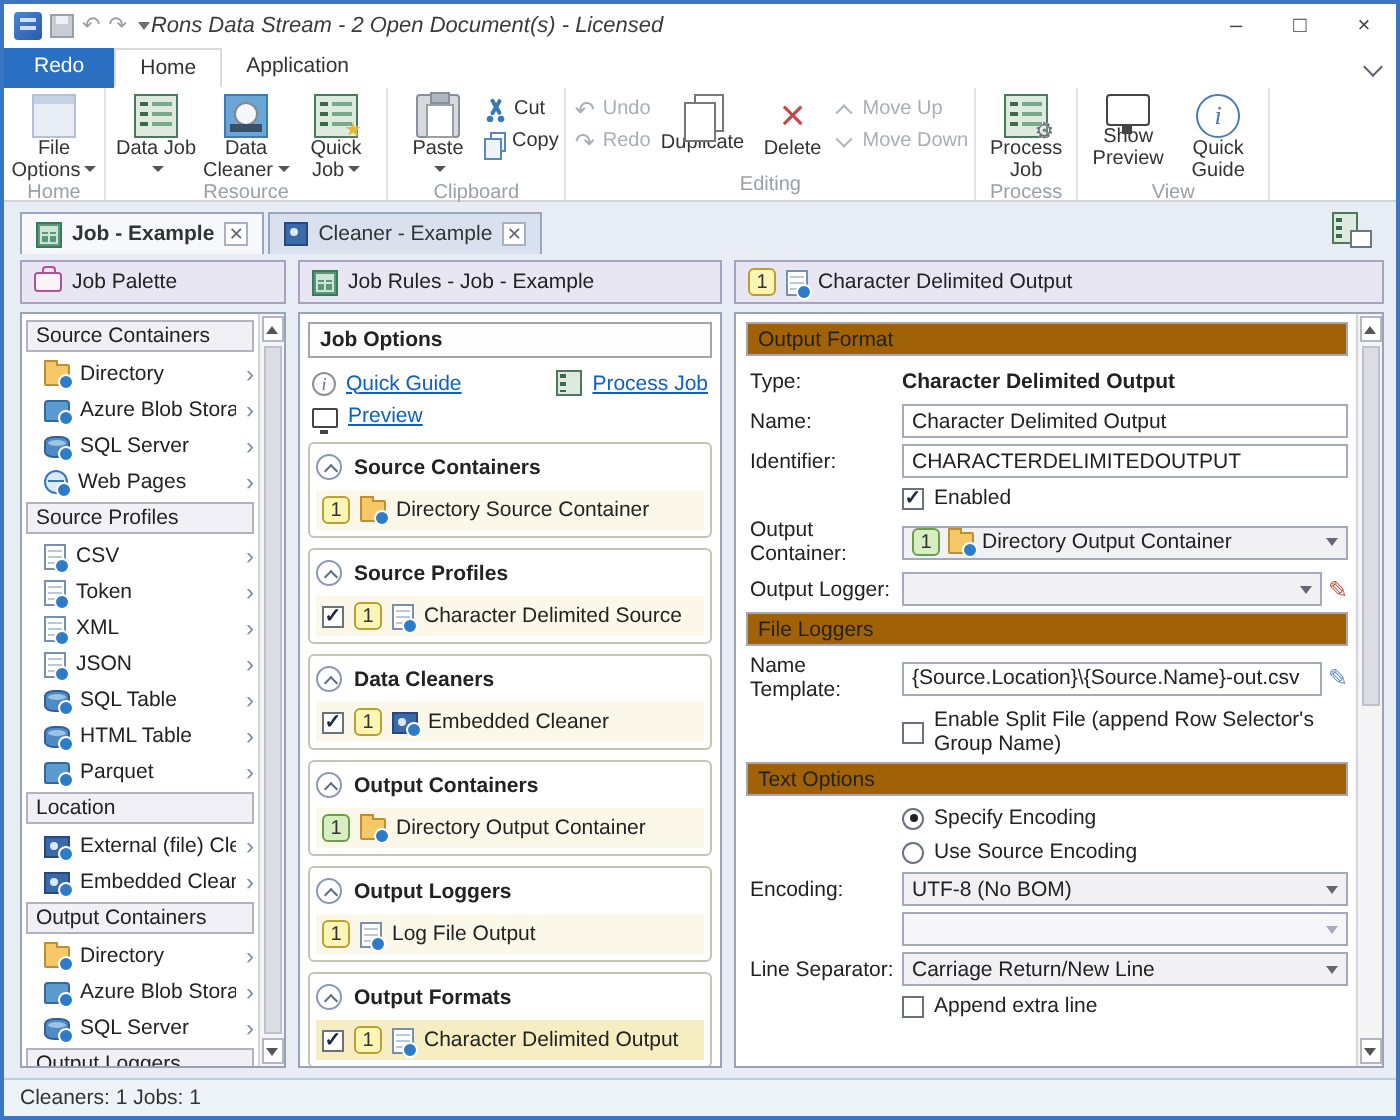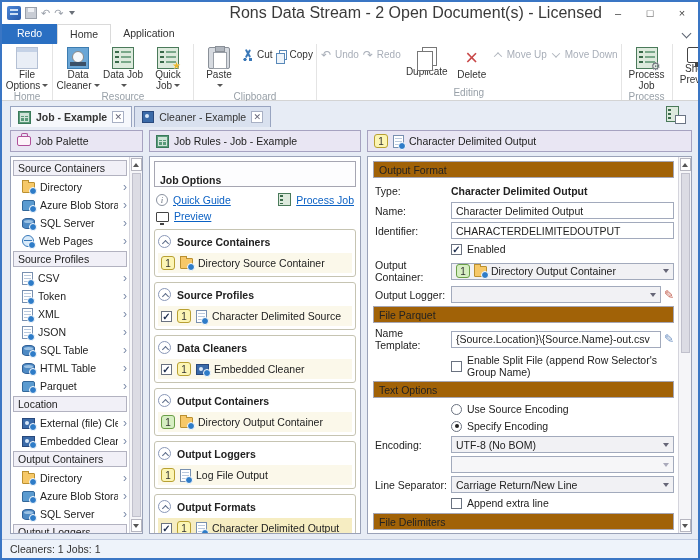--- a/index.html
+++ b/index.html
@@ -10,39 +10,39 @@
 
   
   .titlebar { height:22px; flex:none; display:flex; align-items:center; background:#fff; }
   .qat { display:flex; align-items:center; gap:4px; padding-left:5px; }
   .appico { width:14px; height:14px; background:linear-gradient(135deg,#4a86d8,#2a5aa8); border-radius:2px; position:relative; }
   .appico::after { content:""; position:absolute; inset:3px; background:linear-gradient(#cfe0f5 0 2px,transparent 2px 4px,#cfe0f5 4px 6px,transparent 6px); }
   .saveico { width:12px; height:12px; background:#c8ccd4; border:1px solid #9aa0aa; position:relative; }
   .saveico::after { content:""; position:absolute; left:2px; top:0; width:6px; height:4px; background:#eef0f4; }
   .glyph { color:#9aa0aa; font-size:11px; line-height:1; }
   .qat-caret { width:0; height:0; border-left:3px solid transparent; border-right:3px solid transparent; border-top:4px solid #6a7078; margin-left:2px; }
-  .title { flex:1; text-align:right; font-size:16px; color:#3a3a3a; }
+  .title { flex:1; text-align:left; font-size:11px; color:#3a3a3a;font-style:italic; }
   .winbtns { display:flex; height:22px; }
   .winbtn { width:32px; display:flex; align-items:center; justify-content:center; color:#444; font-size:11px; }
 
   
   .tabrow { height:20px; flex:none; display:flex; align-items:stretch; background:#fff; position:relative; }
   .file-tab { background:#2a6fc2; color:#fff; padding:3px 15px 2px; font-size:10.5px; }
   .rtab { padding:3px 12px 2px; color:#333; font-size:10.5px; }
   .rtab.active { border:1px solid #dadada; border-bottom:1px solid #fff; background:#fff; }
   .collapse-chv { position:absolute; right:8px; top:6px; width:7px; height:7px; border-right:1.6px solid #5a6270; border-bottom:1.6px solid #5a6270; transform:rotate(45deg); }
 
   
   .ribbon { height:57px; flex:none; display:flex; background:#fff; border-bottom:1px solid #d4d4d4; }
   .rgroup { display:flex; flex-direction:column; border-right:1px solid #e4e4e4; padding:1px 3px 0; }
   .rgroup-body { flex:1; display:flex; align-items:flex-start; gap:1px; }
   .rgroup-label { height:13px; text-align:center; color:#98a0a8; font-size:10px; line-height:12px; }
   .bigbtn { width:44px; display:flex; flex-direction:column; align-items:center; text-align:center; }
   .bigbtn .blabel { font-size:10px; line-height:10.5px; color:#333; }
-  .smallcol { display:flex; padding-top:3px; gap:3px; }
+  .smallcol { display:flex; flex-direction:column; padding-top:3px; gap:3px; }
   .smallbtn { display:flex; align-items:center; gap:3px; font-size:10px; color:#333; height:13px; white-space:nowrap; }
   .dis, .dis .smallbtn { color:#a8aeb8 !important; }
   .dd-caret { display:inline-block; width:0; height:0; border-left:3px solid transparent; border-right:3px solid transparent; border-top:3.5px solid #555; margin-left:2px; vertical-align:middle; }
 
   .bicon { width:22px; height:22px; margin:2px 0 1px; position:relative; flex:none; }
   .ic-fileopt { background:#e9eef6; border:1px solid #b4c0d4; }
   .ic-fileopt::before { content:""; position:absolute; left:0; right:0; top:0; height:4px; background:#c5d2e6; }
   .ic-datacleaner { background:#6aa6d6; border:1px solid #3c7cb0; }
   .ic-datacleaner::before { content:""; position:absolute; left:4px; top:3px; width:10px; height:10px; border-radius:50%; background:#f4f8fc; border:1px solid #888; }
   .ic-datacleaner::after { content:""; position:absolute; left:2px; bottom:2px; right:2px; height:4px; background:#3a5068; }
@@ -116,21 +116,21 @@
   .ic-clean::before { content:""; position:absolute; left:2px; top:2px; width:4px; height:4px; background:#d8e8f8; border-radius:50%; }
   .scrollcol { width:13px; flex:none; border-left:1px solid #d4d4dc; background:#f5f5f8; display:flex; flex-direction:column; align-items:center; }
   .scr-btn { width:11px; height:13px; margin:1px 0; border:1px solid #b6b6c0; background:#fff; display:flex; align-items:center; justify-content:center; flex:none; }
   .scr-tri-up { width:0; height:0; border-left:3px solid transparent; border-right:3px solid transparent; border-bottom:4px solid #555; }
   .scr-tri-dn { width:0; height:0; border-left:3px solid transparent; border-right:3px solid transparent; border-top:4px solid #555; }
   .scr-thumb { width:9px; flex:1; margin:1px 0; background:#dcdce4; border:1px solid #c0c0cc; }
   .spacer { flex:1; }
 
   
   .rules-content { flex:1; overflow:hidden; padding:4px; }
-  .jobopt-hdr { border:1px solid #a6a6b2; background:#fdfdfe; font-weight:bold; padding:12px 5px; height:18px; margin-bottom:5px; }
+  .jobopt-hdr { border:1px solid #a6a6b2; background:#fdfdfe; font-weight:bold; padding:2px 5px; height:18px; margin-bottom:5px; }
   .links { display:grid; grid-template-columns:1fr auto; row-gap:4px; padding:1px 2px 7px; }
   .linkrow { display:flex; align-items:center; gap:5px; }
   .link { color:#0b61c4; text-decoration:underline; white-space:nowrap; }
   .ic-info-sm { width:12px; height:12px; border:1px solid #8a92a0; border-radius:50%; color:#6a7280; font-size:9px; display:flex; align-items:center; justify-content:center; font-family:"Liberation Serif",serif; font-style:italic; flex:none; }
   .ic-list-sm { width:13px; height:13px; background:#ddeadd; border:1px solid #4a7a5a; position:relative; flex:none; }
   .ic-list-sm::before { content:""; position:absolute; left:1px; top:1px; width:3px; height:9px; background:repeating-linear-gradient(#3a6a4a 0 2px,transparent 2px 4px); }
   .ic-monitor-sm { width:13px; height:10px; border:1.5px solid #444; border-radius:1px; position:relative; flex:none; margin-top:1px; }
   .ic-monitor-sm::after { content:""; position:absolute; left:3px; bottom:-4px; width:4px; height:2px; background:#444; box-shadow:-2px 2px 0 -1px #444,2px 2px 0 -1px #444; }
   .card { border:1px solid #c6c4b2; border-radius:3px; background:#fff; margin-bottom:5px; padding:2px 3px 3px; }
   .card-hdr { display:flex; align-items:center; gap:6px; font-weight:bold; height:19px; }
@@ -198,26 +198,26 @@
           <span class="bicon ic-fileopt"></span>
           <span class="blabel"><span>File Options</span><span class="dd-caret"></span></span>
         </div>
       </div>
       <div class="rgroup-label">Home</div>
     </div>
 
     <div class="rgroup">
       <div class="rgroup-body">
         <div class="bigbtn">
+          <span class="bicon ic-list"></span>
+          <span class="blabel"><span>Data Job</span><span class="dd-caret"></span></span>
+        </div>
+        <div class="bigbtn">
           <span class="bicon ic-datacleaner"></span>
           <span class="blabel"><span>Data Cleaner</span><span class="dd-caret"></span></span>
-        </div>
-        <div class="bigbtn">
-          <span class="bicon ic-list"></span>
-          <span class="blabel"><span>Data Job</span><span class="dd-caret"></span></span>
         </div>
         <div class="bigbtn">
           <span class="bicon ic-list">
               <span class="ov-star">★</span>
             </span>
           <span class="blabel"><span>Quick Job</span><span class="dd-caret"></span></span>
         </div>
       </div>
       <div class="rgroup-label">Resource</div>
     </div>
@@ -586,44 +586,44 @@
               <span class="flabel">Output Logger:</span>
               <div class="fctl">
                 <div class="dd">
                   <span></span>
                   <span class="caret"></span>
                 </div>
                 <span class="pencil red">✎</span>
               </div>
             </div>
 
-            <div class="sect-hdr">File Parquet</div>
+            <div class="sect-hdr">File Loggers</div>
 
             <div class="frow">
               <span class="flabel">Name Template:</span>
               <div class="fctl">
                 <div class="tinput">{Source.Location}\{Source.Name}-out.csv</div>
                 <span class="pencil blue">✎</span>
               </div>
             </div>
 
             <div class="chkrow-ind">
               <span class="chk"></span>
               <span>Enable Split File (append Row Selector's Group Name)</span>
             </div>
 
             <div class="sect-hdr">Text Options</div>
 
             <div class="chkrow-ind">
+              <span class="radio sel"></span>
+              <span>Specify Encoding</span>
+            </div>
+            <div class="chkrow-ind">
               <span class="radio"></span>
               <span>Use Source Encoding</span>
-            </div>
-            <div class="chkrow-ind">
-              <span class="radio sel"></span>
-              <span>Specify Encoding</span>
             </div>
 
             <div class="frow">
               <span class="flabel">Encoding:</span>
               <div class="fctl">
                 <div class="dd">
                   <span>UTF-8 (No BOM)</span>
                   <span class="caret"></span>
                 </div>
               </div>
@@ -647,21 +647,20 @@
                   <span class="caret"></span>
                 </div>
               </div>
             </div>
 
             <div class="chkrow-ind">
               <span class="chk"></span>
               <span>Append extra line</span>
             </div>
 
-            <div class="sect-hdr">File Delimiters</div>
 
           </div>
           <div class="scrollcol">
             <div class="scr-btn">
                 <span class="scr-tri-up"></span>
               </div>
             <div class="scr-thumb" style="flex:0 0 180px"></div>
             <div class="spacer"></div>
             <div class="scr-btn">
                 <span class="scr-tri-dn"></span>

